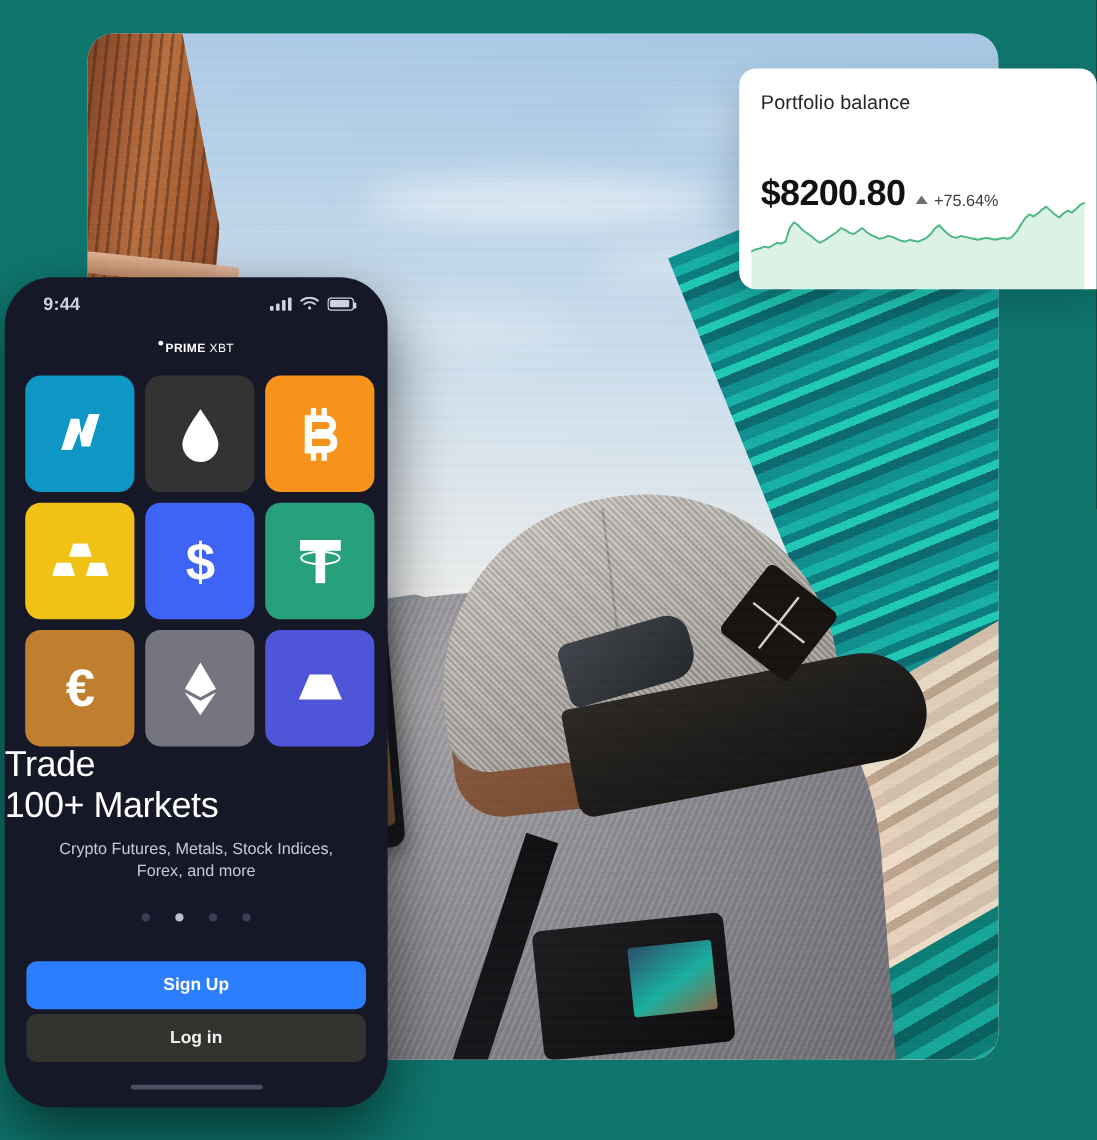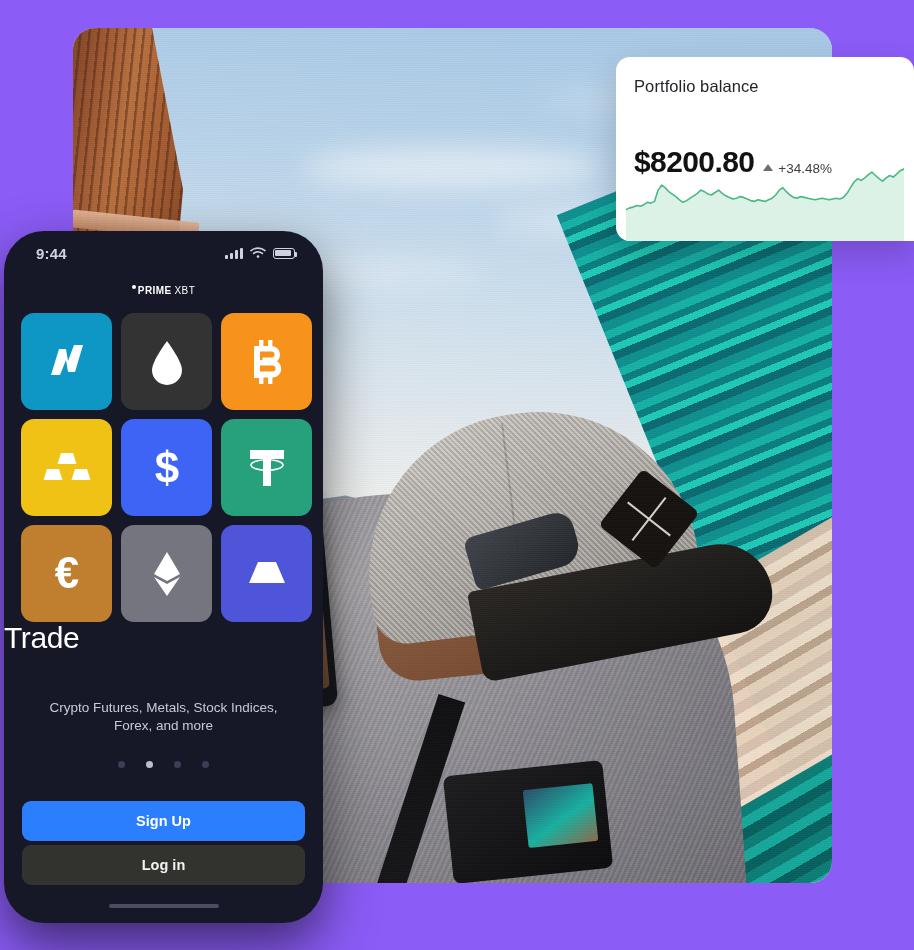--- a/index.html
+++ b/index.html
@@ -1,17 +1,17 @@
 <!DOCTYPE html>
 <html><head>
 <meta charset="utf-8">
 <style>
   html,body{margin:0;padding:0;background:#000;}
   body{width:914px;height:950px;overflow:hidden;font-family:"Liberation Sans",sans-serif;}
-  .stage{position:relative;width:914px;height:950px;background:#8b5cf6;}
+  .stage{position:relative;width:914px;height:950px;background:#0f766e;}
 
   
   .hero{
     position:absolute;left:73px;top:28px;width:759px;height:855px;
     border-radius:22px;overflow:hidden;background:#b8cfe4;
   }
   .hero-sky{
     position:absolute;inset:0;
     background:
       linear-gradient(185deg,#a7c8e6 0%,#b9d3ea 18%,#cfe0ee 34%,#e2e9ee 47%,#eff0ee 56%,#f0ece6 64%,#e8e2da 72%,#d8d2cb 100%);
@@ -314,21 +314,21 @@
 
     <div class="hero-grain"></div>
   </div>
 
   <div class="balance-card">
     <div class="bc-label">Portfolio balance</div>
     <div class="bc-row">
       <div class="bc-amount">$8200.80</div>
       <div class="bc-delta">
         <span class="bc-arrow"></span>
-        <span>+34.48%</span>
+        <span>+75.64%</span>
       </div>
     </div>
     <svg class="spark" viewBox="0 0 278 78" preserveAspectRatio="none">
       <path id="spark-fill" fill="#ddf2e6" d="M0.0 46.6 L3.6 44.9 L7.1 44.1 L10.7 42.5 L14.3 43.3 L17.8 41.7 L21.4 39.3 L24.9 40.1 L28.5 38.4 L32.1 27.1 L35.6 22.2 L39.2 24.7 L42.8 28.7 L46.3 31.1 L49.9 33.6 L53.5 36.8 L57.0 39.3 L60.6 37.6 L64.2 35.2 L67.7 32.8 L71.3 30.3 L74.8 27.1 L78.4 28.7 L82.0 31.1 L85.5 32.0 L89.1 29.5 L92.7 27.1 L96.2 30.3 L99.8 32.8 L103.4 34.4 L106.9 36.0 L110.5 35.2 L114.1 33.6 L117.6 34.4 L121.2 36.0 L124.7 37.6 L128.3 38.4 L131.9 36.8 L135.4 37.6 L139.0 38.4 L142.6 36.8 L146.1 35.2 L149.7 32.0 L153.3 27.1 L156.8 24.7 L160.4 28.7 L163.9 32.0 L167.5 34.4 L171.1 35.2 L174.6 33.6 L178.2 34.4 L181.8 35.2 L185.3 36.0 L188.9 36.8 L192.5 36.0 L196.0 35.2 L199.6 36.0 L203.2 36.8 L206.7 36.0 L210.3 35.2 L213.8 36.0 L217.4 34.4 L221.0 30.3 L224.5 24.7 L228.1 19.0 L231.7 15.7 L235.2 17.4 L238.8 14.9 L242.4 11.7 L245.9 9.2 L249.5 12.5 L253.1 15.7 L256.6 18.2 L260.2 14.9 L263.7 12.5 L267.3 14.1 L270.9 10.9 L274.4 7.6 L278.0 6.0 L 278 78 L 0 78 Z"></path>
       <path id="spark-line" fill="none" stroke="#4cb782" stroke-width="1.6" stroke-linejoin="round" stroke-linecap="round" d="M0.0 46.6 L3.6 44.9 L7.1 44.1 L10.7 42.5 L14.3 43.3 L17.8 41.7 L21.4 39.3 L24.9 40.1 L28.5 38.4 L32.1 27.1 L35.6 22.2 L39.2 24.7 L42.8 28.7 L46.3 31.1 L49.9 33.6 L53.5 36.8 L57.0 39.3 L60.6 37.6 L64.2 35.2 L67.7 32.8 L71.3 30.3 L74.8 27.1 L78.4 28.7 L82.0 31.1 L85.5 32.0 L89.1 29.5 L92.7 27.1 L96.2 30.3 L99.8 32.8 L103.4 34.4 L106.9 36.0 L110.5 35.2 L114.1 33.6 L117.6 34.4 L121.2 36.0 L124.7 37.6 L128.3 38.4 L131.9 36.8 L135.4 37.6 L139.0 38.4 L142.6 36.8 L146.1 35.2 L149.7 32.0 L153.3 27.1 L156.8 24.7 L160.4 28.7 L163.9 32.0 L167.5 34.4 L171.1 35.2 L174.6 33.6 L178.2 34.4 L181.8 35.2 L185.3 36.0 L188.9 36.8 L192.5 36.0 L196.0 35.2 L199.6 36.0 L203.2 36.8 L206.7 36.0 L210.3 35.2 L213.8 36.0 L217.4 34.4 L221.0 30.3 L224.5 24.7 L228.1 19.0 L231.7 15.7 L235.2 17.4 L238.8 14.9 L242.4 11.7 L245.9 9.2 L249.5 12.5 L253.1 15.7 L256.6 18.2 L260.2 14.9 L263.7 12.5 L267.3 14.1 L270.9 10.9 L274.4 7.6 L278.0 6.0"></path>
     </svg>
   </div>
 
   <div class="phone">
 
@@ -419,20 +419,21 @@
       <div class="tile" style="background:#4f55d8">
         <svg width="46" height="30" viewBox="0 0 46 30">
           <path d="M14 3 h18 l9 21 h-36 Z" fill="#fff"></path>
         </svg>
       </div>
 
     </div>
 
     <div class="headline">
       <div>Trade</div>
+      <div>100+ Markets</div>
     </div>
 
     <div class="subline">
       <div>Crypto Futures, Metals, Stock Indices,</div>
       <div>Forex, and more</div>
     </div>
 
     <div class="dots" id="pagination-dots">
         <span></span>
         <span class="on"></span>

